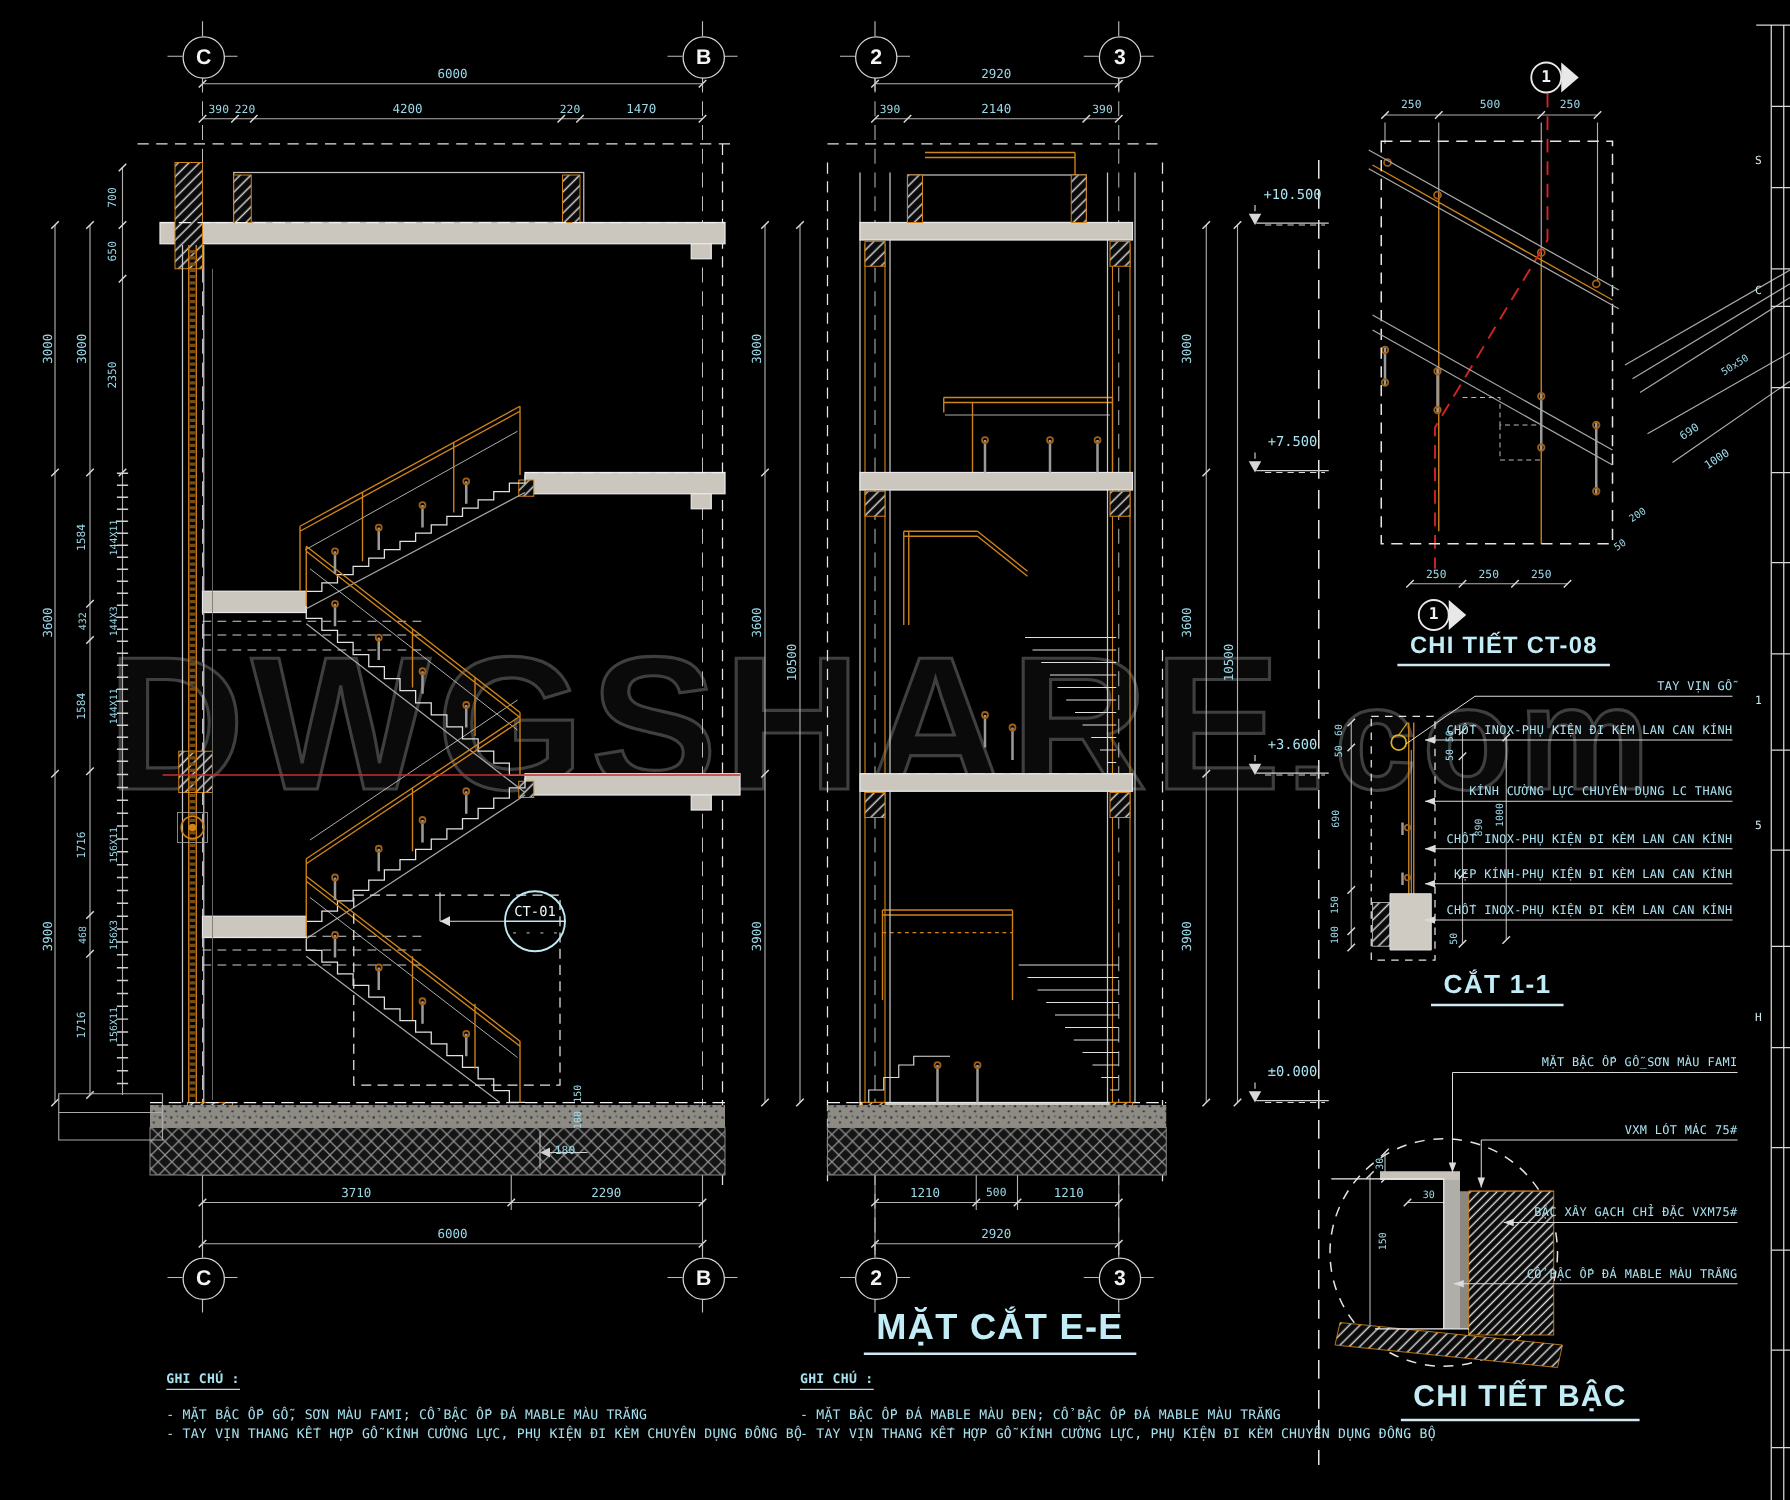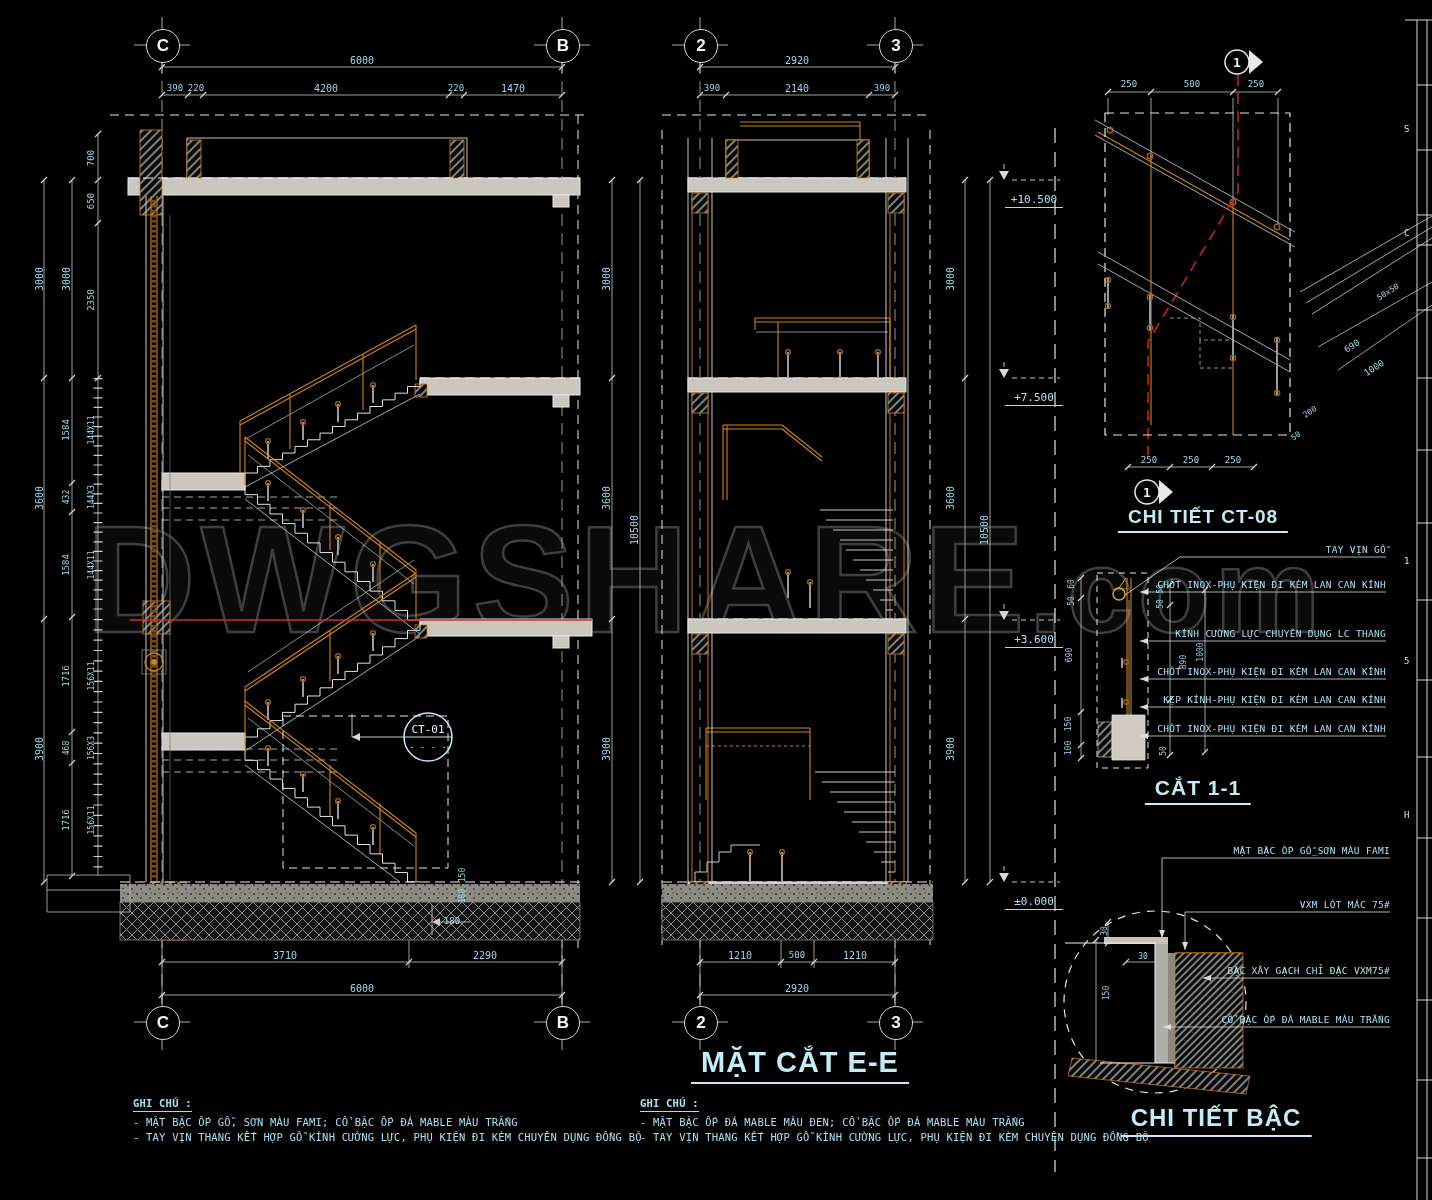--- a/index.html
+++ b/index.html
@@ -14,24 +14,24 @@
   .dim{position:absolute;color:#9ad8e8;font-family:"DejaVu Sans Mono",monospace;
        white-space:nowrap;z-index:30;}
   .bubble{position:absolute;width:32px;height:32px;margin-left:-16px;margin-top:-16px;
        border:1.6px solid #d6d6d6;border-radius:50%;background:#000;color:#f4f4f4;
        font-weight:bold;font-size:17px;display:flex;align-items:center;justify-content:center;z-index:25;}
   .title{position:absolute;color:#c2ecf6;font-weight:bold;border-bottom:2px solid #cfe9f2;
        padding:0 10px 3px;transform:translateX(-50%);letter-spacing:1px;white-space:nowrap;z-index:30;}
   .lbl{position:absolute;color:#a9e2f0;font-family:"DejaVu Sans Mono",monospace;font-size:9.5px;
        transform:translate(-100%,-100%);white-space:nowrap;z-index:30;letter-spacing:.3px;}
   .elev{position:absolute;color:#a9e2f0;font-family:"DejaVu Sans Mono",monospace;font-size:11px;
-       width:58px;text-align:center;border-bottom:1px solid #cfcfcf;padding-bottom:1px;z-index:30;margin-top:44px;}
+       width:58px;text-align:center;border-bottom:1px solid #cfcfcf;padding-bottom:16px;z-index:30;}
   .notes{position:absolute;color:#a6e0ee;font-family:"DejaVu Sans Mono",monospace;
        font-size:10.5px;line-height:15px;z-index:30;white-space:nowrap;letter-spacing:.2px;}
-  .notes .nh{display:inline-block;border-bottom:1px solid #a6e0ee;margin-bottom:3px;font-weight:bold;}
+  .notes .nh{display:inline-block;border-bottom:1px solid #a6e0ee;margin-bottom:13px;font-weight:bold;}
   .notes div{margin:0;}
   .mark1{position:absolute;transform:translate(-50%,-50%);color:#f2f2f2;font-weight:bold;
        font-size:13px;z-index:30;font-family:"DejaVu Sans Mono",monospace;}
   .callout-txt{position:absolute;transform:translate(-50%,-50%);color:#eaf6fa;font-size:11px;
        font-family:"DejaVu Sans Mono",monospace;z-index:30;}
   .frag{position:absolute;left:1404px;width:10px;overflow:hidden;color:#cfe8ee;font-size:9px;
        font-family:"DejaVu Sans Mono",monospace;z-index:30;}
 </style>
 </head>
 <body>

